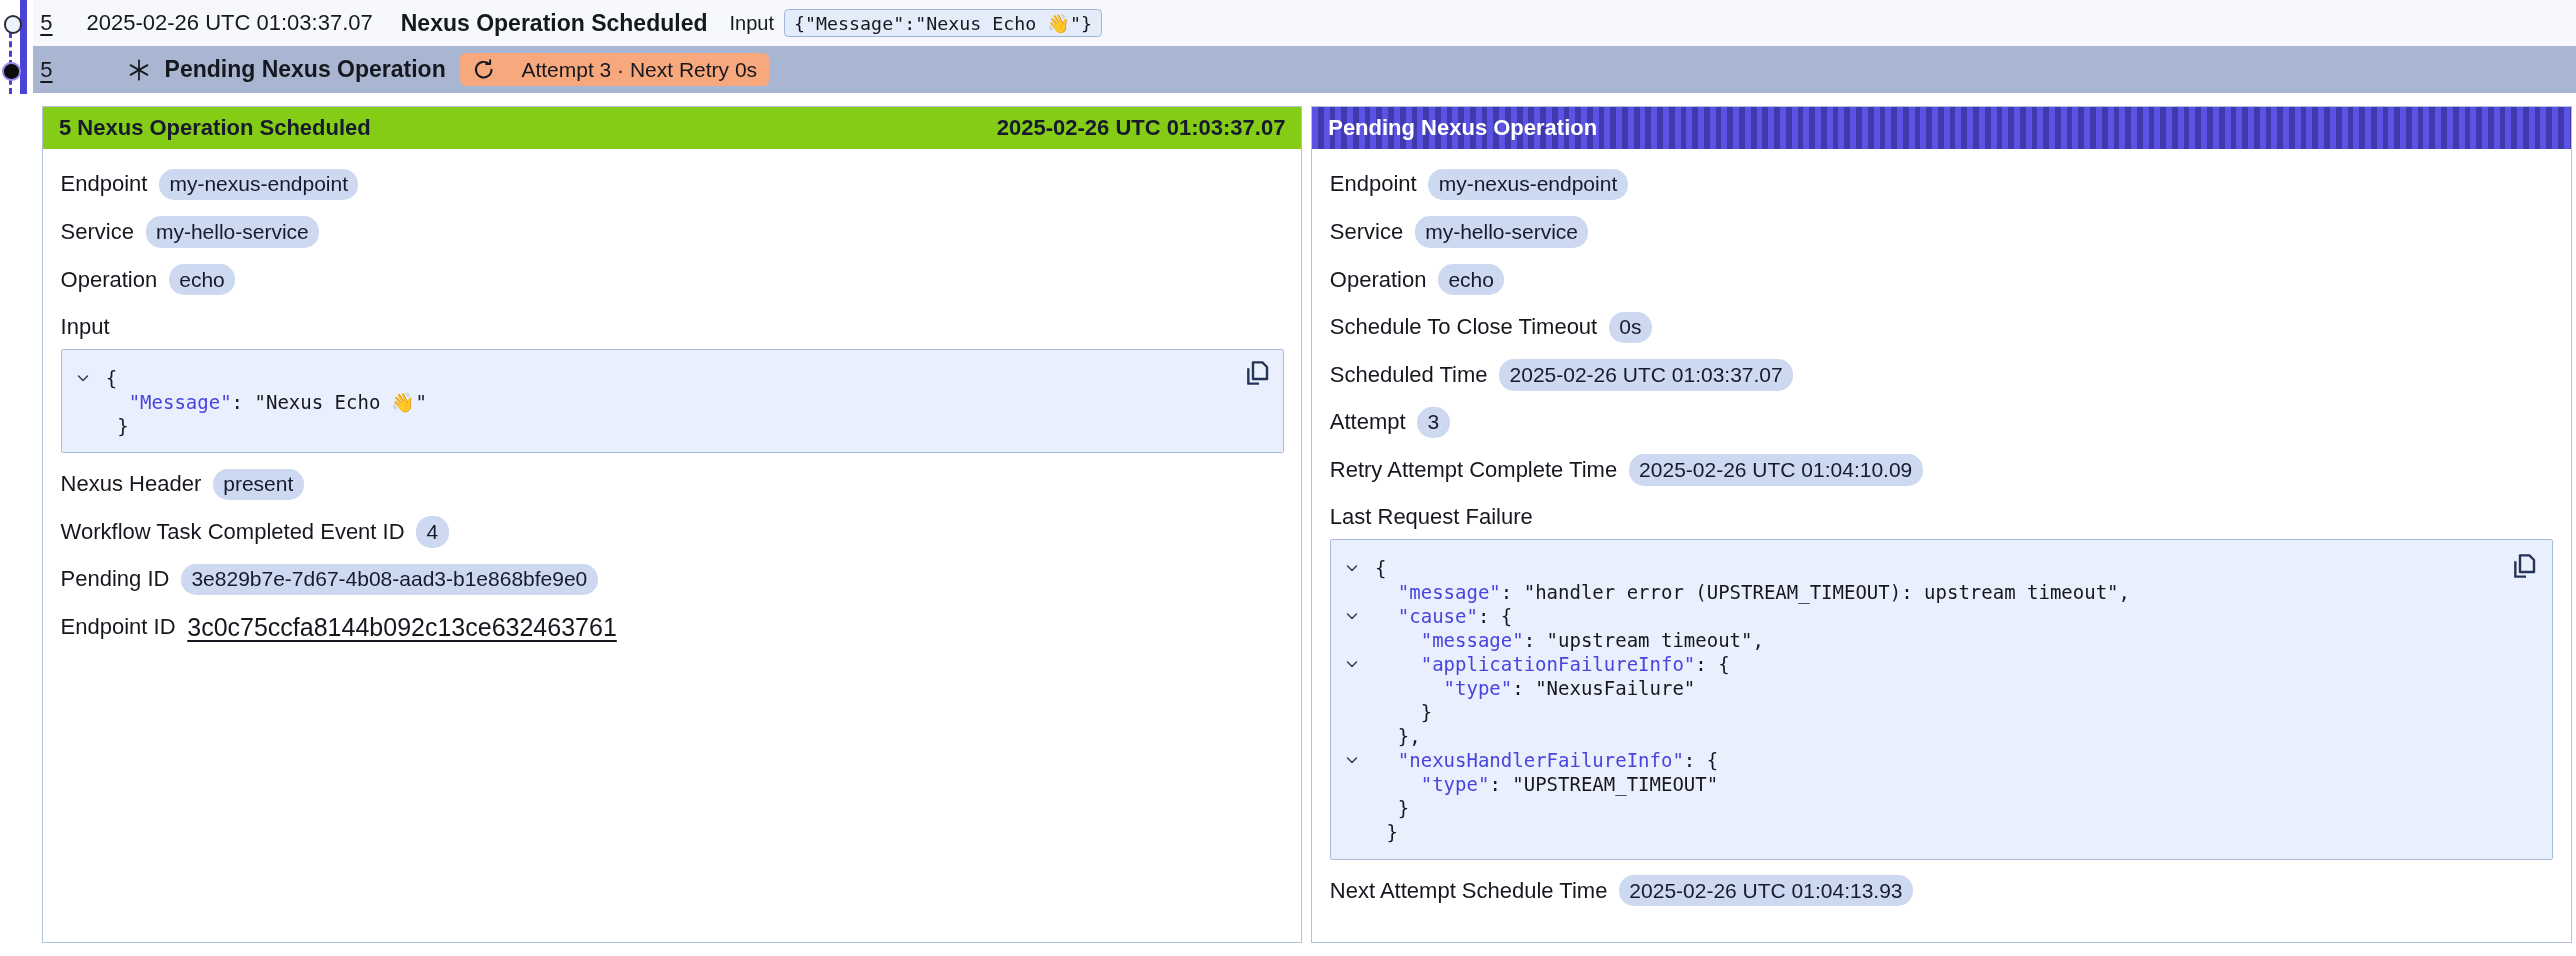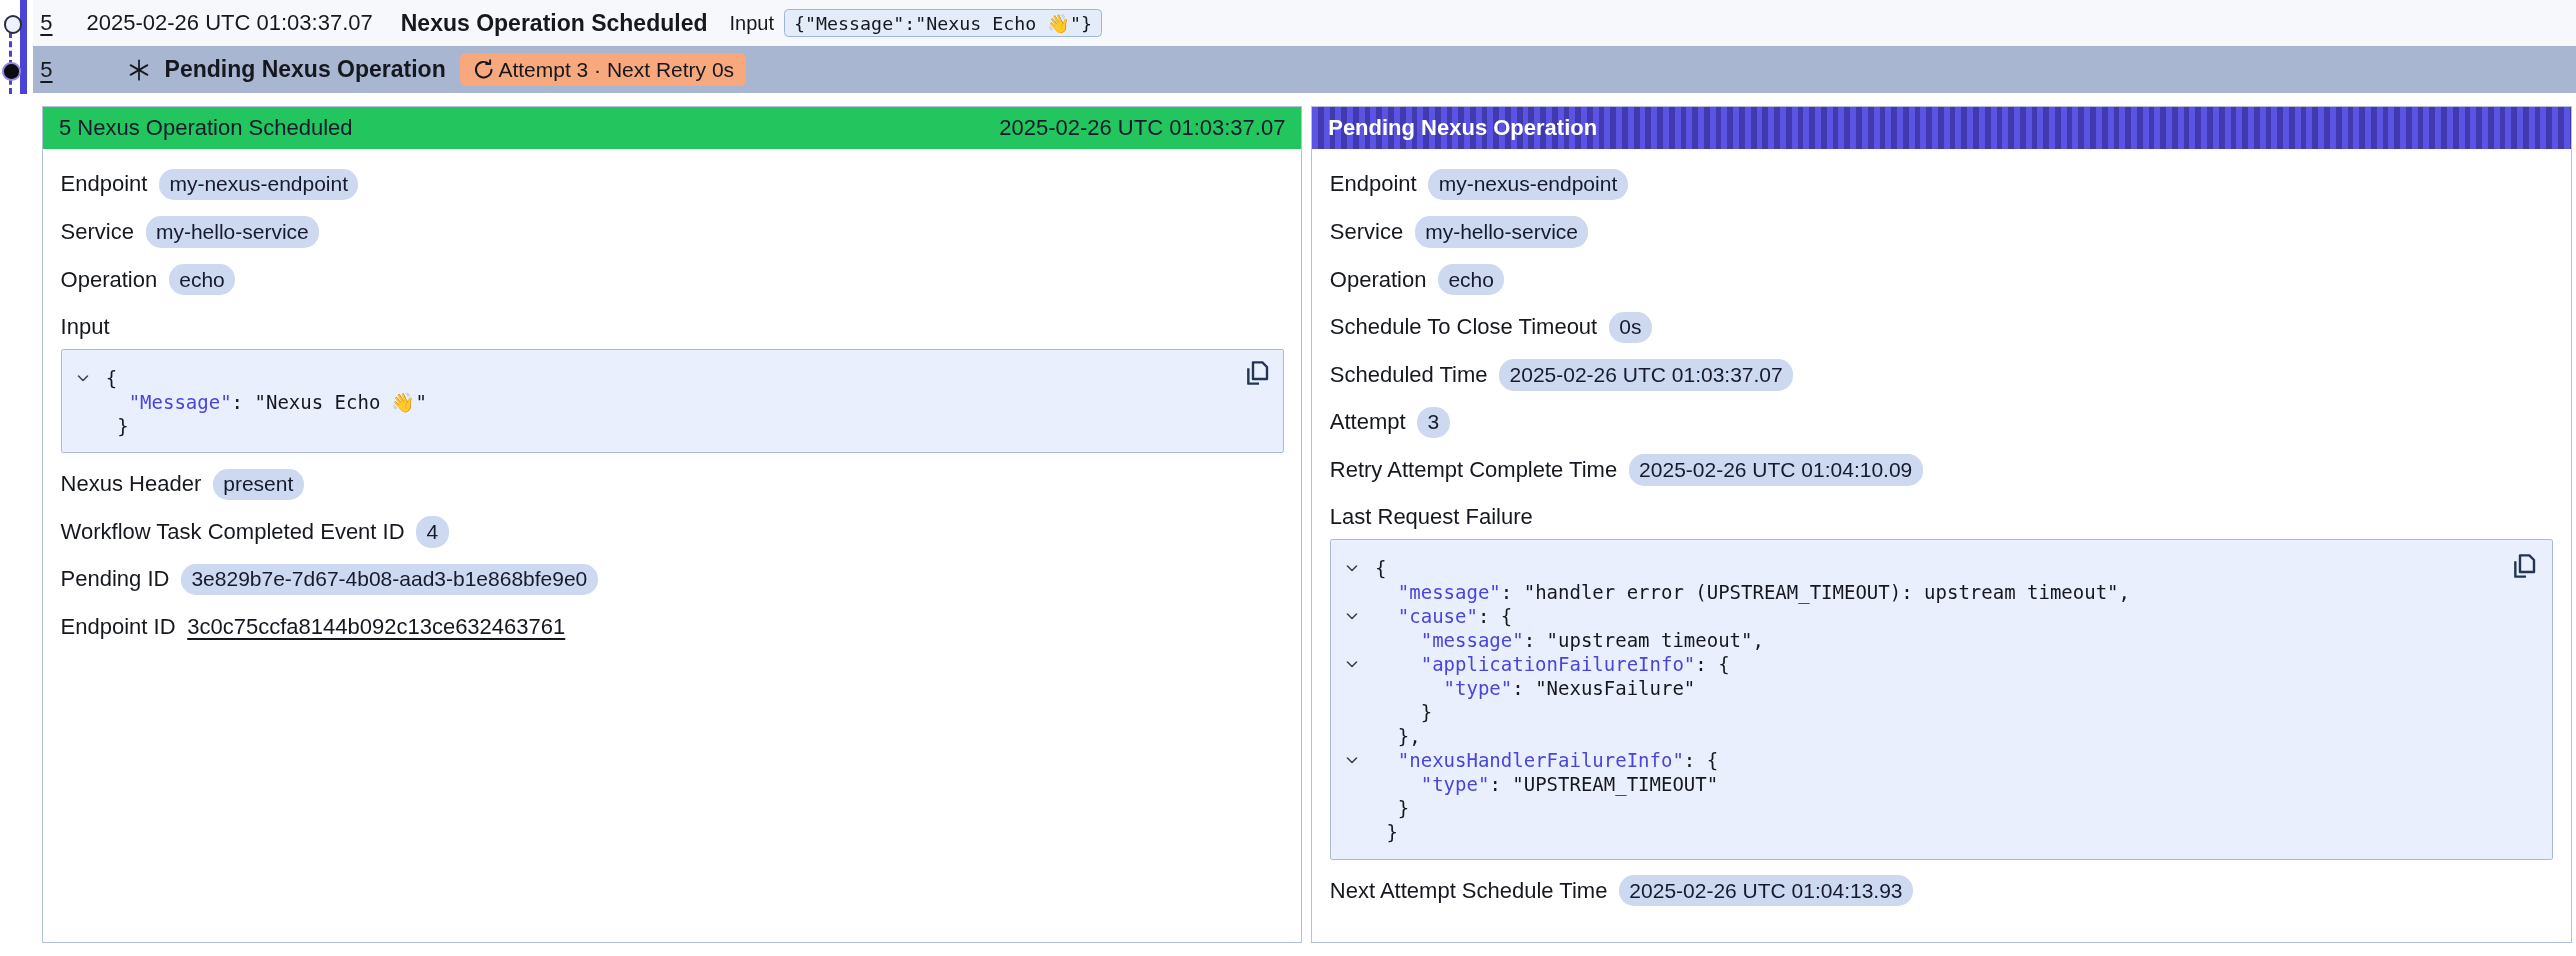--- a/index.html
+++ b/index.html
@@ -53,21 +53,21 @@
     background: #e4ecf9;
     border: 1.5px solid #9db4dc;
     border-radius: 4.4px;
     padding: 2.9px 8.8px;
     white-space: pre;
   }
   .star-icon { margin-left: 73px; display: inline-flex; }
   .row2 .evt-title { margin-left: 13px; }
   .retry-badge {
     margin-left: 14.6px;
-    display: inline-flex; align-items: center; gap: 3px;
+    display: inline-flex; align-items: center; gap: 26px;
     background: #f8a87d; border-radius: 5.9px;
     padding: 4.4px 11.7px;
     font-size: 21px; color: #16181f;
   }
 
   
   .panels {
     display: flex; gap: 8.8px;
     margin: 13px 4.4px 0 42px;
     height: 837px;
@@ -77,36 +77,36 @@
     border: 1.5px solid #b3c1da;
     background: #ffffff;
     overflow: hidden;
   }
   .panel-head {
     height: 42px;
     display: flex; align-items: center; justify-content: space-between;
     padding: 0 16px;
     font-size: 22px; font-weight: 500; color: #171a2c;
   }
-  .left-head { background: #22c55e; }
+  .left-head { background: #84cc16; font-weight: bold; }
   .striped {
     background: repeating-linear-gradient(90deg, #5b53e4 0px, #5b53e4 5.9px, #413aae 5.9px, #413aae 11.7px);
     color: #ffffff; font-weight: 600; justify-content: flex-start;
   }
   .panel-body { padding: 4.4px 17.6px 17.6px 17.6px; }
 
   .field { display: flex; align-items: center; gap: 11.7px; margin: 14.6px 0; min-height: 33px; }
   .flabel { font-size: 22px; color: #16181f; }
   .badge {
     background: #ccd9f1; border-radius: 15px;
     padding: 3.7px 10.3px; font-size: 21px; color: #171a2c;
     white-space: nowrap;
   }
   .id-link {
-    font-size: 22px; color: #16181f;
+    font-size: 25px; color: #16181f;
     text-decoration: underline; text-underline-offset: 4.4px;
   }
   .block-label { font-size: 22px; margin: 17.6px 0 8.8px; }
 
   
   .code-block {
     position: relative;
     background: #e9effc;
     border: 1.5px solid #a9bad9;
     border-radius: 2.2px;

